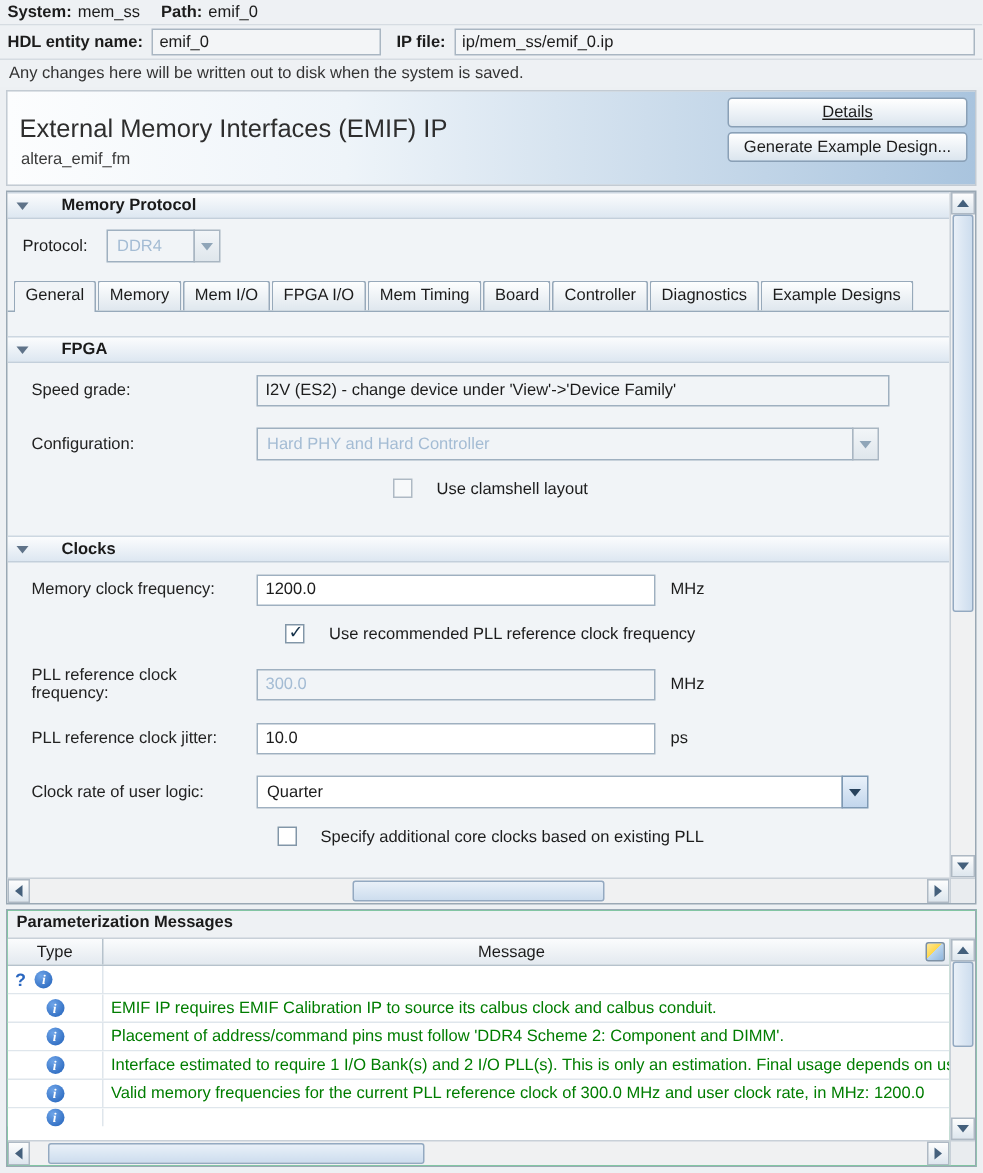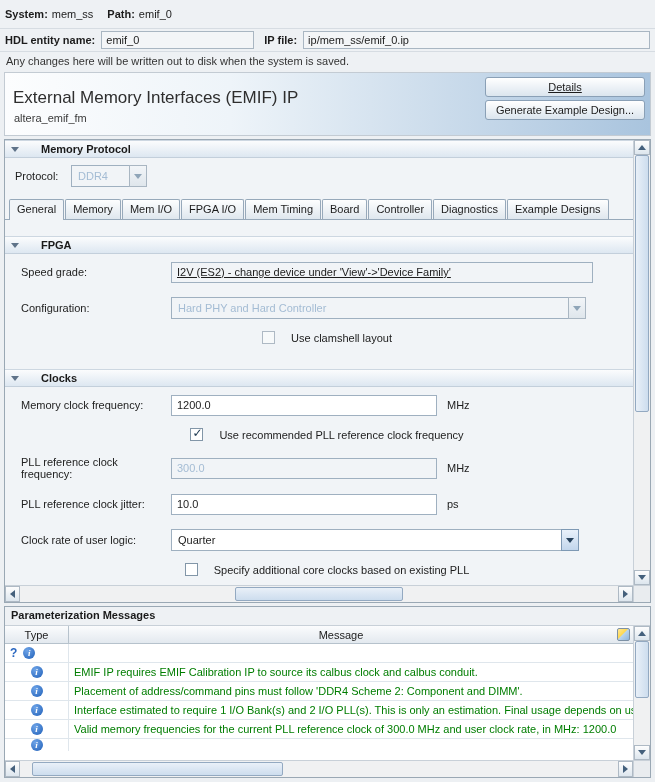--- a/index.html
+++ b/index.html
@@ -1,21 +1,21 @@
 <!DOCTYPE html>
 <html><head>
 <meta charset="utf-8">
 <style>
   * { margin:0; padding:0; box-sizing:border-box; }
   html,body { width:655px; height:782px; }
   body { font-family:"Liberation Sans","DejaVu Sans",sans-serif; font-size:11px; color:#1c1c1c; background:#edf0f3; overflow:hidden; }
   .app { width:655px; height:782px; display:flex; flex-direction:column; overflow:hidden; background:#edf0f3; }
 
   
-  .sysbar { height:29px; display:flex; align-items:center; padding:0 5px; background:#eef1f4; border-bottom:1px solid #d6dce2; }
+  .sysbar { height:17px; display:flex; align-items:center; padding:0 5px; background:#eef1f4; border-bottom:1px solid #d6dce2; }
   .sysbar .b { font-weight:bold; margin-right:4px; }
   .sysbar .v { margin-right:14px; }
   .hdlrow { height:23px; display:flex; align-items:center; padding:0 5px; background:#eef1f4; border-bottom:1px solid #d6dce2; }
   .hdlrow .lbl { font-weight:bold; margin-right:6px; white-space:nowrap; }
   .tfield { height:18px; border:1px solid #a9b6c2; background:#f3f5f7; padding:0 4px; font:inherit; color:#1c1c1c; }
   .hdl-field { width:153px; margin-right:10px; }
   .ip-field { flex:1; }
   .noterow { height:18px; display:flex; align-items:center; padding:0 6px; color:#333; background:#eef1f4; }
 
   
@@ -56,21 +56,21 @@
   .tab.sel { background:#f1f4f7; margin-bottom:-1px; padding-bottom:5px; z-index:2; }
 
   .tabpane { flex:1; overflow:hidden; display:flex; flex-direction:column; }
   .tabpane .sechdr { margin-top:16px; }
   .row { display:flex; align-items:center; margin:7px 0 7px 16px; height:22px; flex:none; }
   .row .rlabel { width:150px; color:#222; flex:none; }
   .input { height:21px; border:1px solid #9fb0c0; background:#fff; padding:0 5px; font:inherit; color:#1c1c1c; }
   .input.ro { background:#f1f4f7; }
   .input.dis { background:#f1f4f7; color:#a4bcd4; }
   .unit { margin-left:10px; }
-  .w-speed { width:422px;text-decoration:underline; }
+  .w-speed { width:422px; }
   .w-num { width:266px; }
   .combo-config { width:415px; }
   .combo-user { width:408px; }
 
   .cbrow { display:flex; align-items:center; gap:16px; margin:3px 0 7px 16px; height:17px; flex:none;justify-content:center; }
   .cb { width:13px; height:13px; border:1px solid #8296a8; background:#fff; position:relative; flex:none; }
   .cb.dis { border-color:#aeb9c4; background:#f7f9fa; }
   .cb.checked::after { content:"✓"; position:absolute; left:1px; top:-3px; font-size:12px; font-weight:bold; color:#16324a; }
 
   

